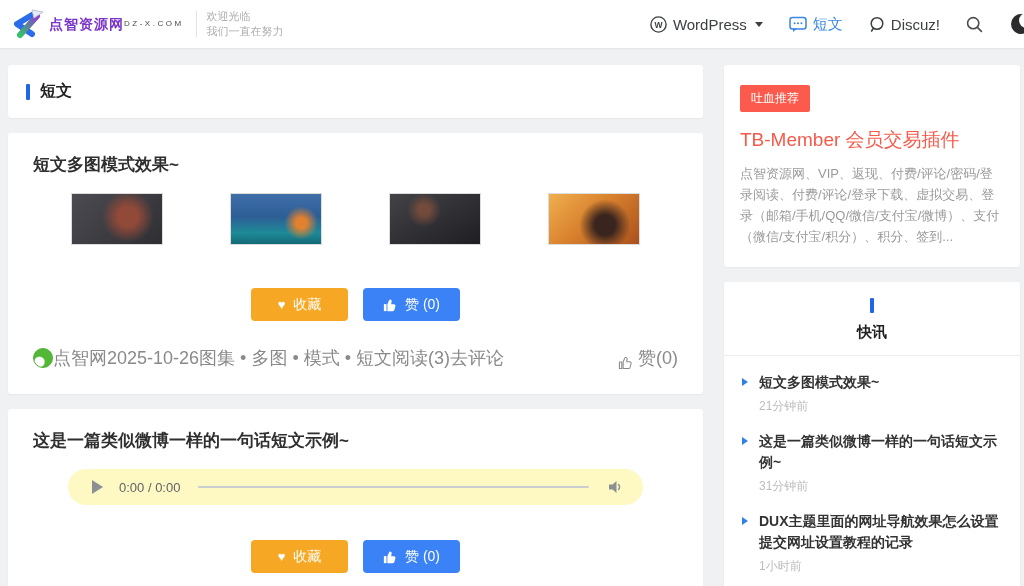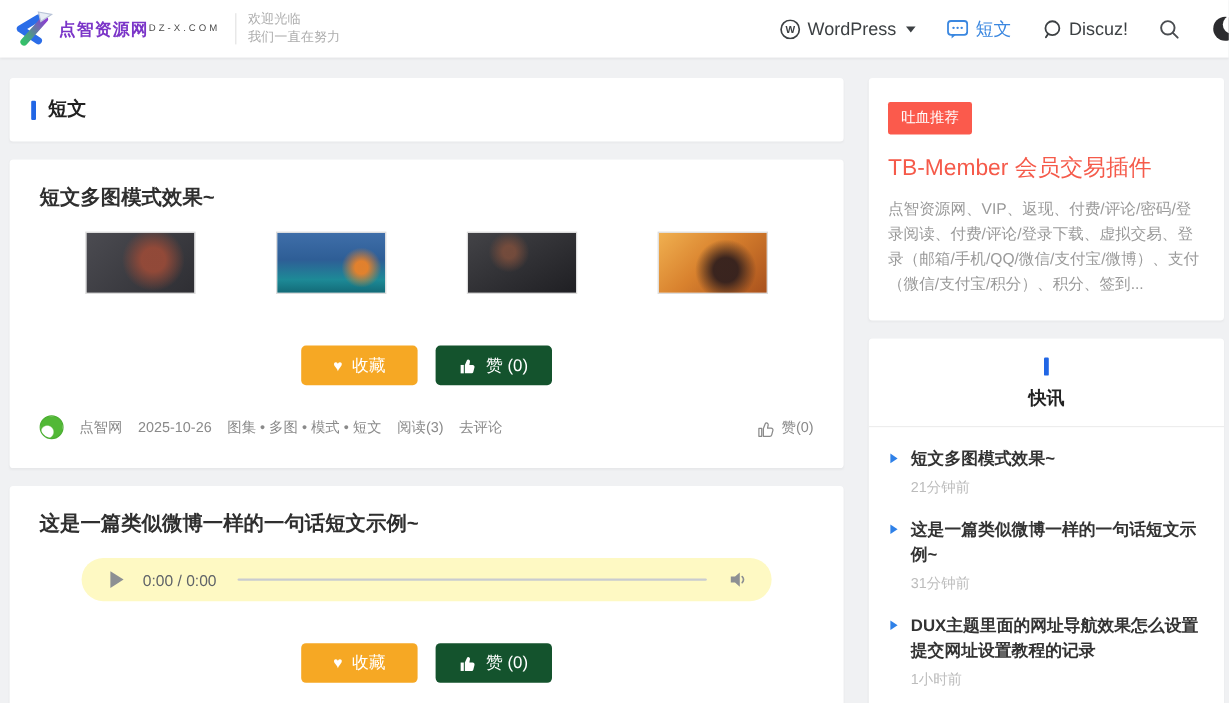--- a/index.html
+++ b/index.html
@@ -50,23 +50,23 @@
       radial-gradient(circle at 38% 32%, rgba(130,80,60,.8) 0 8%, rgba(130,80,60,0) 26%),
       linear-gradient(150deg,#434347,#1f1f23); }
   .thumb-4 { background:
       radial-gradient(circle at 62% 62%, rgba(50,32,30,.95) 0 16%, rgba(50,32,30,0) 40%),
       linear-gradient(135deg,#f0b050 0%,#d9822e 45%,#a9511d 100%); }
   .btn-row { display:flex; justify-content:center; gap:15px; margin-top:43px; }
   .btn { display:flex; align-items:center; justify-content:center; gap:8px; width:97px; height:33px;
          border:none; border-radius:4px; color:#fff; font-size:14px; cursor:pointer;
          font-family:"Liberation Sans","DejaVu Sans",sans-serif; }
   .btn-fav { background:#f6a824; }
-  .btn-like { background:#14532d; }
+  .btn-like { background:#3b82f6; }
   .heart { font-size:13px; line-height:1; }
-  .meta-row { display:flex; align-items:center; margin-top:25px; font-size:12px; color:#8a8a8a; gap:13px; }
+  .meta-row { display:flex; align-items:center; margin-top:25px; font-size:18px; color:#8a8a8a; }
   .avatar { width:20px; height:20px; border-radius:50%;
             background:radial-gradient(circle at 30% 72%, #ffffff 0 26%, #52b836 32%); border:1px solid #4aae30; }
   .meta-right { margin-left:auto; display:flex; align-items:flex-end; gap:5px; }
   .meta-link { cursor:pointer; }
 
   
   .audio-wrap { display:flex; justify-content:center; margin-top:17px; }
   .audio { width:575px; height:36px; background:#fef9c3; border-radius:22px; display:flex;
            align-items:center; padding:0 18px; }
   .play-tri { width:0; height:0; border-top:7px solid transparent; border-bottom:7px solid transparent;

